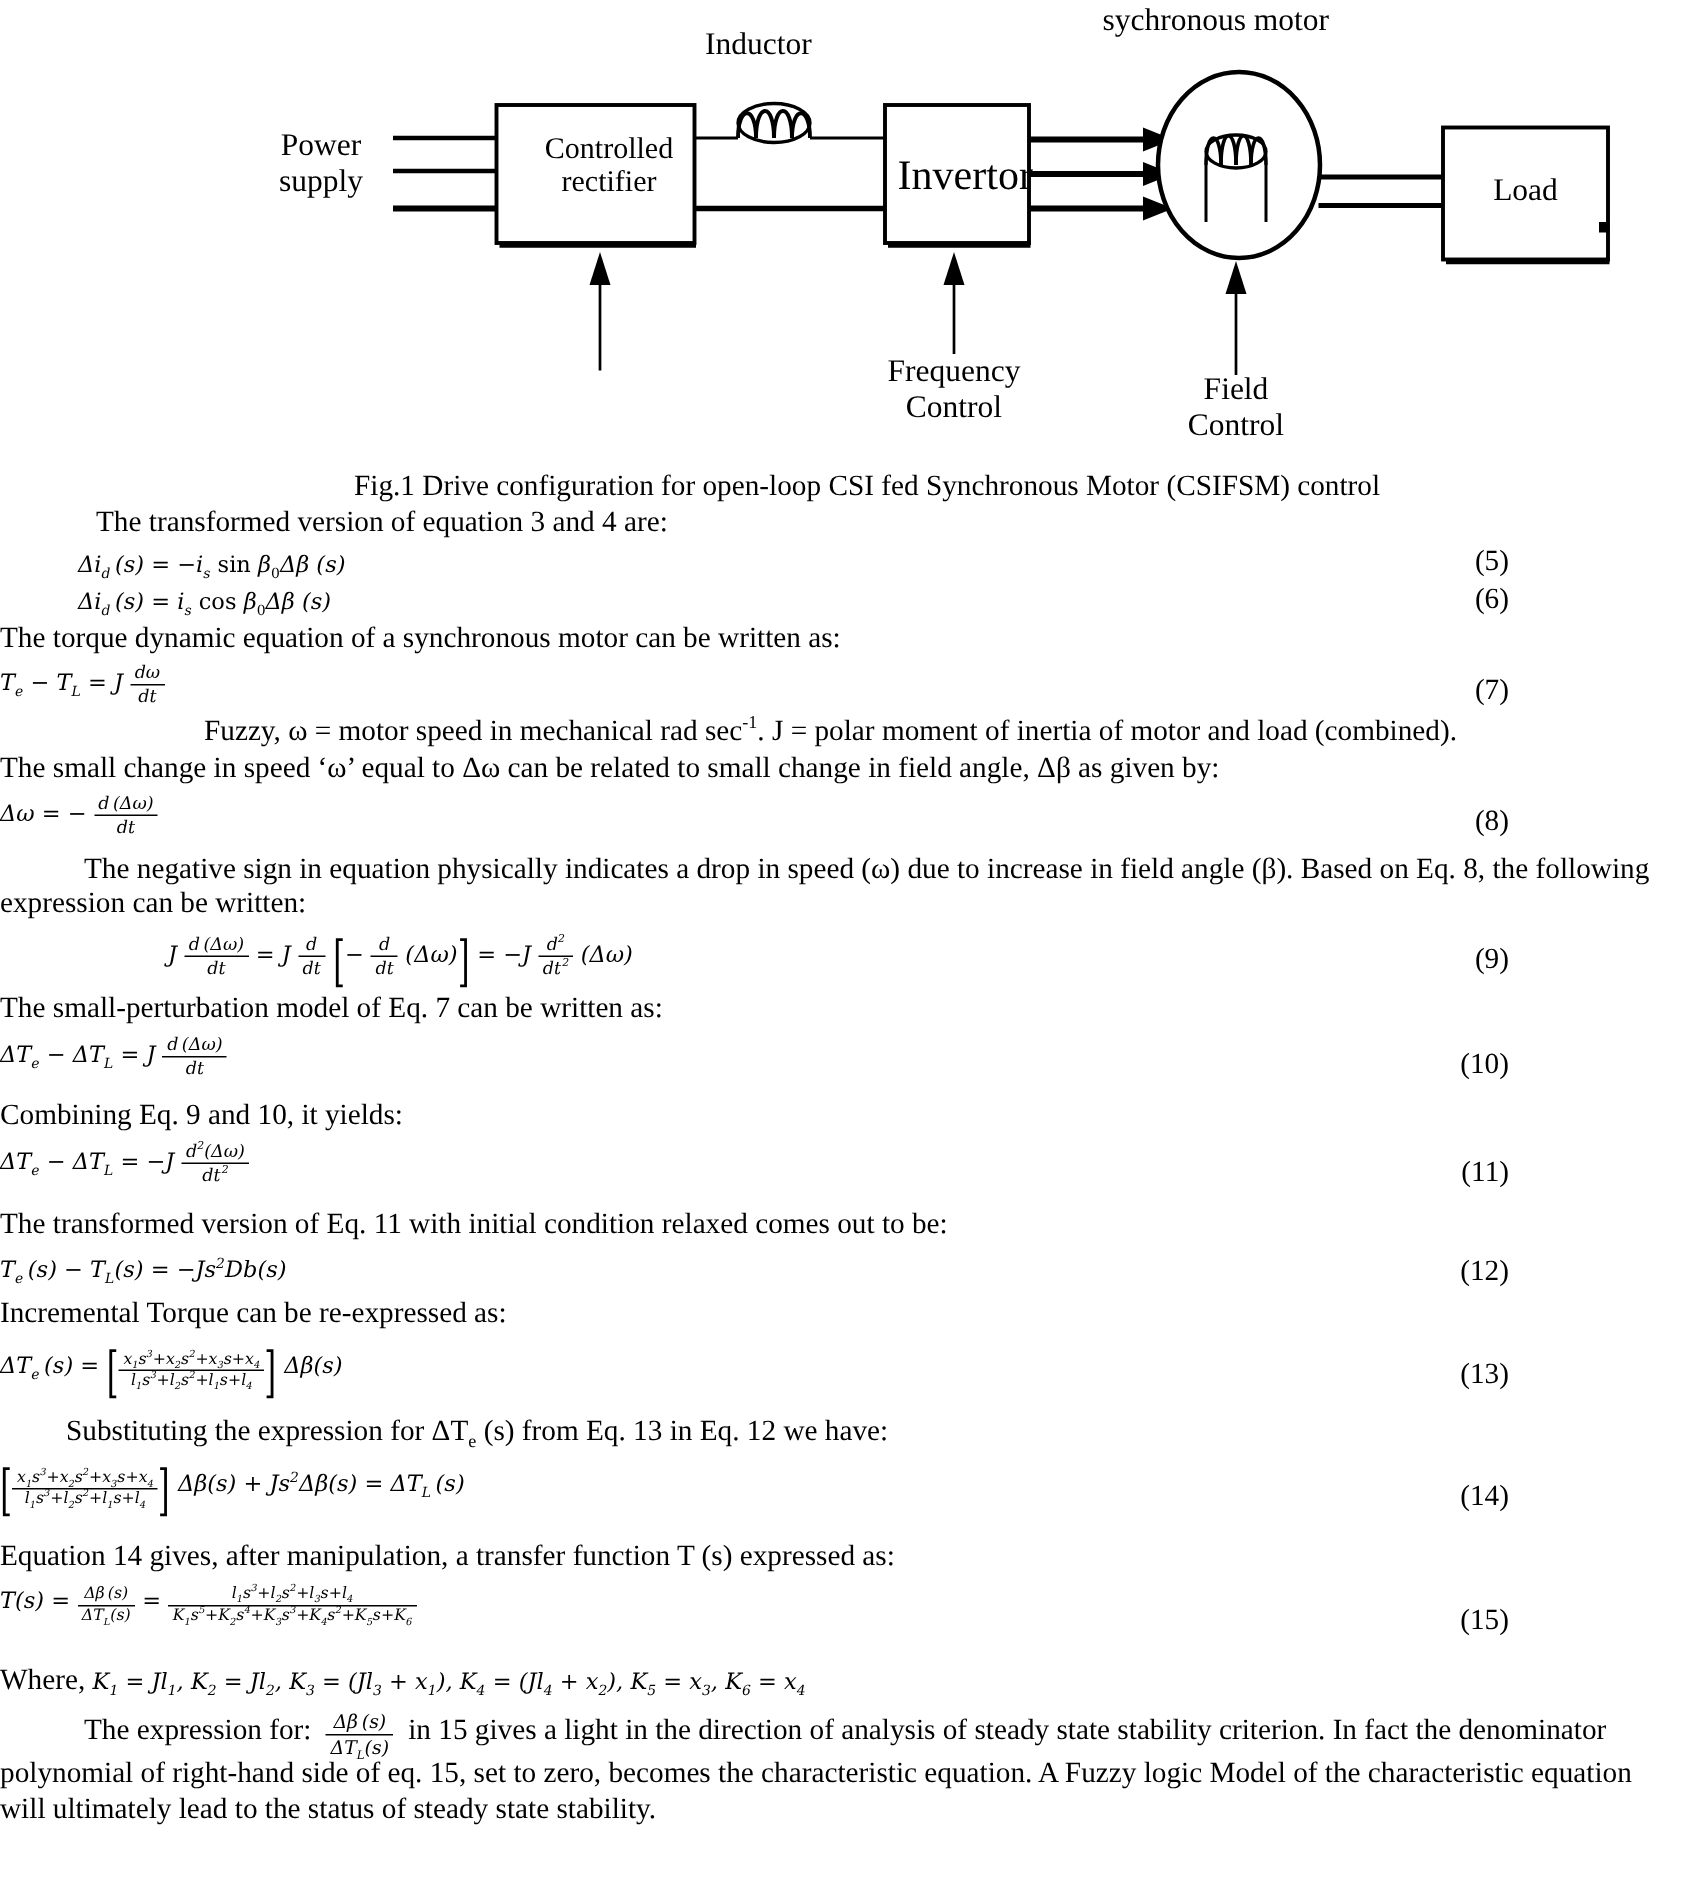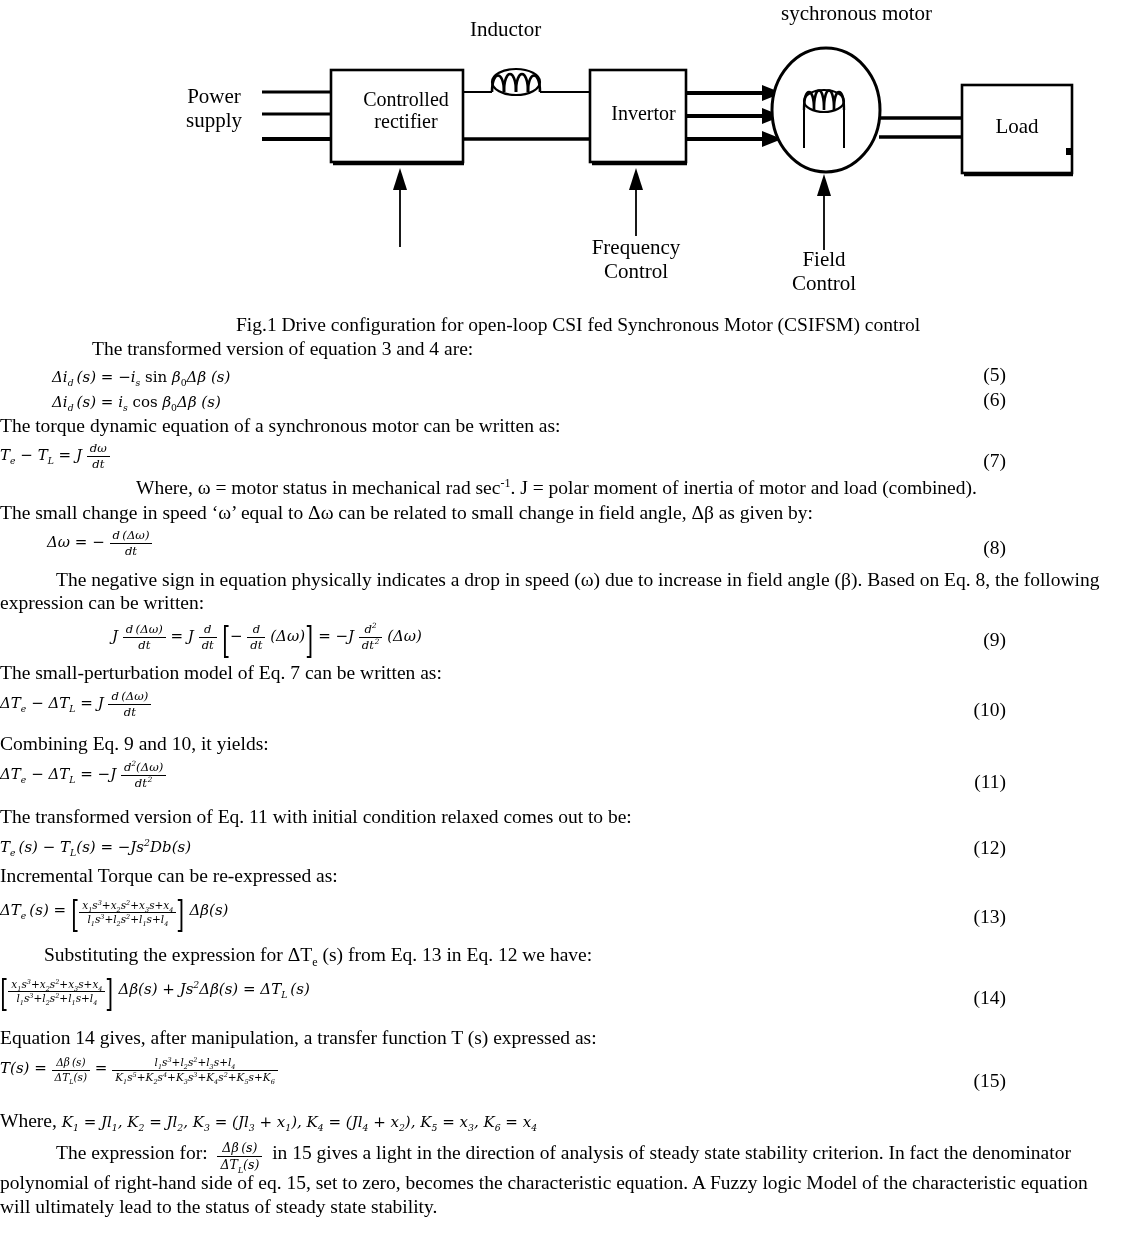--- a/index.html
+++ b/index.html
@@ -181,66 +181,66 @@
     <span>supply</span>
   </div>
 
   <div class="dlabel center" style="left:334px; top:88px; width:144px; font-size:20px;">
     <span>Controlled</span><br>
     <span>rectifier</span>
   </div>
 
   <div class="dlabel" style="left:470px; top:18px;">Inductor</div>
 
-  <div class="dlabel center" style="left:592px; top:102px; width:103px; font-size:20px;">Invertor</div>
-
-  <div class="dlabel" style="left:735px; top:2px;margin-left:46px;">sychronous motor</div>
+  <div class="dlabel center" style="left:592px; top:102px; width:103px; font-size:28px;">Invertor</div>
+
+  <div class="dlabel" style="left:735px; top:2px;">sychronous motor</div>
 
   <div class="dlabel center" style="left:965px; top:115px; width:104px;">Load</div>
 
 
   <div class="dlabel center" style="left:578px; top:236px; width:116px;">
     <span>Frequency</span><br>
     <span>Control</span>
   </div>
 
   <div class="dlabel center" style="left:778px; top:248px; width:92px;">
     <span>Field</span><br>
     <span>Control</span>
   </div>
 </div>
 
 <div id="body-text">
 
   <div class="line" style="padding-left:236px; font-size:19.5px; height:24px;">Fig.1 Drive configuration for open-loop CSI fed Synchronous Motor (CSIFSM) control</div>
 
-  <div class="line" style="padding-left:92px; height:25px;">The transformed version of equation 3 and 4 are:</div>
+  <div class="line" style="padding-left:64px; height:25px;">The transformed version of equation 3 and 4 are:</div>
 
   <div class="eqline" style="height:25px;">
     <span class="m">Δ<span class="mi">i</span><sub class="it">d</sub> (<span class="mi">s</span>) = −<span class="mi">i</span><sub class="it">s</sub> <span class="mu">sin</span> <span class="mi">β</span><sub>0</sub>Δ<span class="mi">β</span> (<span class="mi">s</span>)</span>
     <span class="eqnum">(5)</span>
   </div>
 
   <div class="eqline" style="height:27px;">
     <span class="m">Δ<span class="mi">i</span><sub class="it">d</sub> (<span class="mi">s</span>) = <span class="mi">i</span><sub class="it">s</sub> <span class="mu">cos</span> <span class="mi">β</span><sub>0</sub>Δ<span class="mi">β</span> (<span class="mi">s</span>)</span>
     <span class="eqnum">(6)</span>
   </div>
 
   <div class="line" style="padding-left:0px; height:26px;">The torque dynamic equation of a synchronous motor can be written as:</div>
 
   <div class="eqline" style="padding-left:0px; height:36px;">
     <span class="m"><span class="mi">T</span><sub class="it">e</sub> − <span class="mi">T</span><sub class="it">L</sub> = <span class="mi">J</span> <span class="frac"><span class="num"><span class="mi">dω</span></span><span class="den"><span class="mi">dt</span></span></span></span>
     <span class="eqnum" style="top:8px;">(7)</span>
   </div>
 
-  <div class="line" style="padding-left:136px; height:25px;"><span>Where, ω = motor status in mechanical rad sec</span><sup>-1</sup><span>. J = polar moment of inertia of motor and load (combined).</span></div>
+  <div class="line" style="padding-left:136px; height:25px;"><span>Fuzzy, ω = motor speed in mechanical rad sec</span><sup>-1</sup><span>. J = polar moment of inertia of motor and load (combined).</span></div>
 
   <div class="line" style="padding-left:0px; height:26px;">The small change in speed ‘ω’ equal to Δω can be related to small change in field angle, Δβ as given by:</div>
 
-  <div class="eqline" style="padding-left:0px; height:40px;margin-left:47px;">
+  <div class="eqline" style="padding-left:0px; height:40px;">
     <span class="m">Δ<span class="mi">ω</span> = − <span class="frac"><span class="num"><span class="mi">d</span> (Δ<span class="mi">ω</span>)</span><span class="den"><span class="mi">dt</span></span></span></span>
     <span class="eqnum" style="top:8px;">(8)</span>
   </div>
 
   <div class="para" style="padding-left:0; height:50px;"><span class="indent"></span><span>The negative sign in equation physically indicates a drop in speed (ω) due to increase in field angle (β). Based on Eq. 8, the following expression can be written:</span></div>
 
   <div class="eqline ind" style="height:44px;">
     <span class="m"><span class="mi">J</span> <span class="frac"><span class="num"><span class="mi">d</span> (Δ<span class="mi">ω</span>)</span><span class="den"><span class="mi">dt</span></span></span> = <span class="mi">J</span> <span class="frac"><span class="num"><span class="mi">d</span></span><span class="den"><span class="mi">dt</span></span></span> <span class="sqbrk">[</span>− <span class="frac"><span class="num"><span class="mi">d</span></span><span class="den"><span class="mi">dt</span></span></span> (Δ<span class="mi">ω</span>)<span class="sqbrk">]</span> = −<span class="mi">J</span> <span class="frac"><span class="num"><span class="mi">d</span><sup class="it">2</sup></span><span class="den"><span class="mi">dt</span><sup class="it"> 2</sup></span></span> (Δ<span class="mi">ω</span>)</span>
     <span class="eqnum" style="top:10px;">(9)</span>
   </div>

